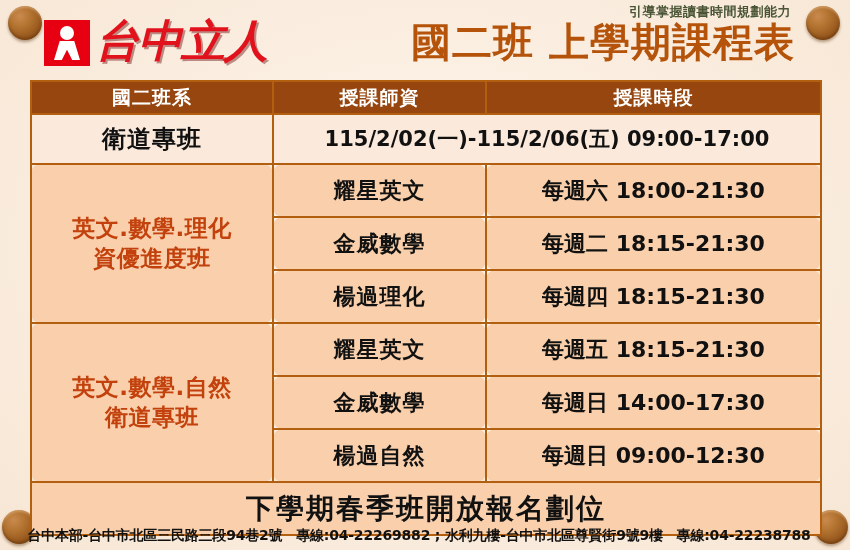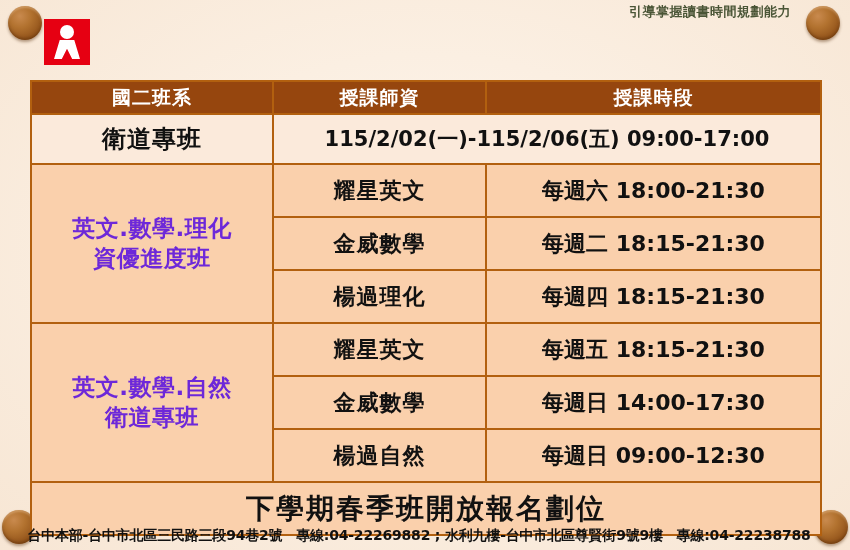--- a/index.html
+++ b/index.html
@@ -132,40 +132,40 @@
   }
   .hdr th {
     background: #96460e;
     color: #ffffff;
     font-size: 19px;
     font-weight: bold;
     height: 31px;
     letter-spacing: 1px;
   }
   .cell-cream { background: #fbeadb; }
-  .cell-peach { background: #fad0ac; }
+  .cell-peach { background: #fad0ac; border-radius: 9px; }
 
   .camp-name {
     font-size: 24px;
     font-weight: bold;
     color: #111111;
     height: 48px;
     letter-spacing: 1px;
   }
   .camp-detail {
     font-size: 21px;
     font-weight: bold;
     color: #111111;
     height: 48px;
     letter-spacing: 0px;
   }
   .group-name {
     font-size: 23px;
     font-weight: bold;
-    color: #6d28d9;
+    color: #c2410c;
     line-height: 1.28;
     letter-spacing: 0.5px;
   }
   .teacher {
     font-size: 22px;
     font-weight: bold;
     color: #111111;
     height: 51px;
     letter-spacing: 1px;
   }
@@ -208,24 +208,26 @@
   <div class="rivet tr"></div>
   <div class="rivet bl"></div>
   <div class="rivet br"></div>
 
   <div class="header">
     <div class="logo-wrap">
       <div class="logo-mark">
         <div class="head"></div>
         <div class="body"></div>
       </div>
+      <div class="logo-text">台中立人</div>
     </div>
 
     <div class="title-block">
       <div class="subtitle">引導掌握讀書時間規劃能力</div>
+      <div class="main-title">國二班 上學期課程表</div>
     </div>
   </div>
 
   <div class="table-wrap">
     <table class="sched">
       <colgroup>
         <col style="width:242px">
         <col style="width:213px">
         <col style="width:335px">
       </colgroup>

